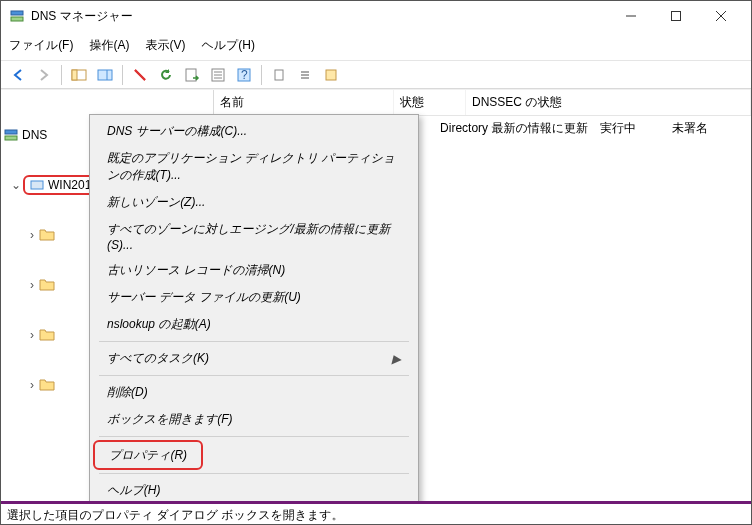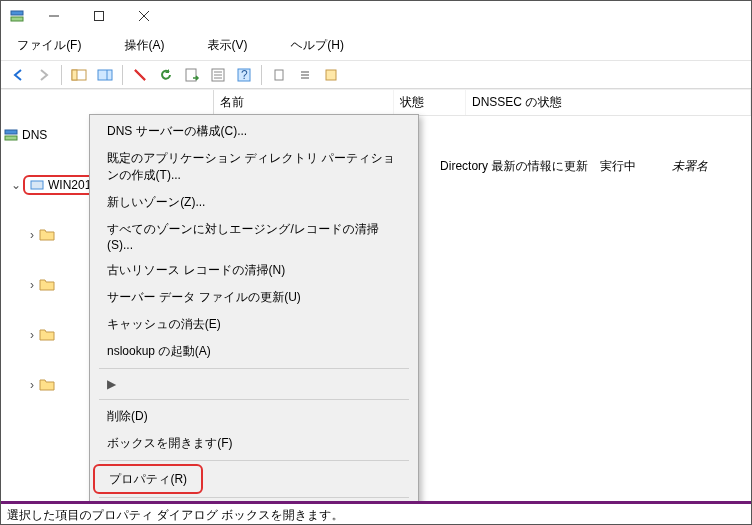--- a/index.html
+++ b/index.html
@@ -1,57 +1,58 @@
 <!DOCTYPE html>
 <html><head>
 <meta charset="utf-8">
 <style>
 * { box-sizing: border-box; margin: 0; padding: 0; font-family: "Meiryo UI", "Yu Gothic UI", sans-serif; font-size: 12px; }
 body { background: #fff; width: 752px; height: 525px; overflow: hidden; position: relative; border: 1px solid #555; }
 .titlebar { height: 30px; display: flex; align-items: center; padding: 0 8px; }
 .titlebar .app-icon { width: 16px; height: 16px; margin-right: 6px; }
 .titlebar .title { flex: 1; color: #000; }
 .titlebar .winbtn { width: 45px; height: 30px; display: flex; align-items: center; justify-content: center; color: #444; }
-.menubar { display: flex; padding: 2px 8px; gap: 27px; }
+.menubar { display: flex; padding: 2px 0; }
 .menubar .item { padding: 4px 8px; }
 .sep { height: 1px; background: #e5e5e5; }
 .toolbar { height: 28px; display: flex; align-items: center; gap: 4px; padding: 2px 6px; border-bottom: 1px solid #d9d9d9; }
 .tb-div { width: 1px; height: 20px; background: #ccc; margin: 0 2px; }
 .tb-btn { width: 22px; height: 22px; display: flex; align-items: center; justify-content: center; border: 1px solid transparent; border-radius: 2px; }
 .content { display: flex; height: 435px; border-top: 1px solid #f0f0f0; }
 .tree { width: 213px; border-right: 1px solid #d9d9d9; padding: 4px 2px; }
 .tree-row { display: flex; align-items: center; height: 18px; margin-top: 32px; }
 .tree-arrow { width: 14px; text-align: center; color: #555; }
 .tree-icon { width: 16px; height: 16px; margin-right: 3px; }
 .highlight-red { border: 2px solid #e03030; border-radius: 6px; padding: 0 4px; display: inline-flex; align-items: center; line-height:16px;}
-.list { flex: 1; display: flex; flex-direction: column; overflow: hidden; position: relative; gap: 38px;}
+.list { flex: 1; display: flex; flex-direction: column; overflow: hidden; position: relative;}
 .list-header { display: flex; border-bottom: 1px solid #e5e5e5; }
 .list-header .col { padding: 4px 6px; border-right: 1px solid #f2f2f2; white-space: nowrap; }
 .list-row { display: flex; padding: 2px 0; }
 .list-row .col { padding: 2px 6px; overflow: hidden; white-space: nowrap; }
 .statusbar { position:absolute; bottom:0; left:0; right:0; height:23px; border-top:3px solid #701a75; padding:3px 6px; background:#fff;}
 .context-menu { position: absolute; top: 113px; left: 88px; width: 330px; background: #f0f0f0; border: 1px solid #a8a8a8; box-shadow: 3px 3px 6px rgba(0,0,0,0.25); padding: 3px; }
-.context-menu .mi { padding: 5px 14px; display: flex; align-items: center; justify-content: space-between; }
+.context-menu .mi { padding: 5px 14px; display: flex; align-items: center; justify-content: space-between; font-style: italic; }
 .context-menu .mi .sub { color:#555;}
 .context-menu .msep { height: 1px; background: #d0d0d0; margin: 3px 6px; }
 .context-menu .mi.hi { display:inline-block; }
 .scroll-h { height:17px; background:#f0f0f0; border-top:1px solid #dedede; display:flex; align-items:center; position:absolute; bottom:0; left:213px; right:0;}
 .scroll-h .arrow{width:17px;height:17px; display:flex;align-items:center;justify-content:center;color:#666;}
 .folder-svg { width:16px; height:14px; }
 </style>
 </head>
 <body>
 
 <div class="titlebar">
   <span class="app-icon">
     <svg viewBox="0 0 16 16">
         <rect x="2" y="3" width="12" height="4" fill="#4a90d9" stroke="#2b5f9e"></rect>
         <rect x="2" y="9" width="12" height="4" fill="#9fd48b" stroke="#4b8b3b"></rect>
       </svg>
   </span>
+  <span class="title">DNS マネージャー</span>
   <div class="winbtn">
     <svg width="10" height="10">
         <line x1="0" y1="5" x2="10" y2="5" stroke="#333"></line>
       </svg>
   </div>
   <div class="winbtn">
     <svg width="10" height="10">
         <rect x="0.5" y="0.5" width="9" height="9" fill="none" stroke="#333"></rect>
       </svg>
   </div>
@@ -196,41 +197,41 @@
   <div class="list">
     <div class="list-header">
       <div class="col" style="width:180px;">名前</div>
       <div class="col" style="width:72px;">状態</div>
       <div class="col" style="flex:1;">DNSSEC の状態</div>
     </div>
     <div class="list-row">
       <div class="col" style="width:180px;"></div>
       <div class="col" style="width:200px; text-align:right;">Directory 最新の情報に更新</div>
       <div class="col" style="width:72px;">実行中</div>
-      <div class="col" style="flex:1;font-style:italic;">未署名</div>
+      <div class="col" style="flex:1;">未署名</div>
     </div>
     <div class="scroll-h">
       <div class="arrow">◄</div>
       <div style="flex:1;"></div>
       <div class="arrow">►</div>
     </div>
   </div>
 </div>
 
 <div class="context-menu">
   <div class="mi">DNS サーバーの構成(C)...</div>
   <div class="mi">既定のアプリケーション ディレクトリ パーティションの作成(T)...</div>
   <div class="mi">新しいゾーン(Z)...</div>
-  <div class="mi">すべてのゾーンに対しエージング/レコードの清掃(S)...</div>
+  <div class="mi">すべてのゾーンに対しエージング/最新の情報に更新(S)...</div>
   <div class="mi">古いリソース レコードの清掃(N)</div>
   <div class="mi">サーバー データ ファイルの更新(U)</div>
-  <div class="mi">キャッシュの消去(E)</div>
   <div class="mi">nslookup の起動(A)</div>
   <div class="msep"></div>
   <div class="mi">
+      <span>すべてのタスク(K)</span>
       <span class="sub">▶</span>
     </div>
   <div class="msep"></div>
   <div class="mi">削除(D)</div>
   <div class="mi">ボックスを開きます(F)</div>
   <div class="msep"></div>
   <div><span class="mi hi highlight-red">プロパティ(R)</span></div>
   <div class="msep"></div>
   <div class="mi">ヘルプ(H)</div>
 </div>

